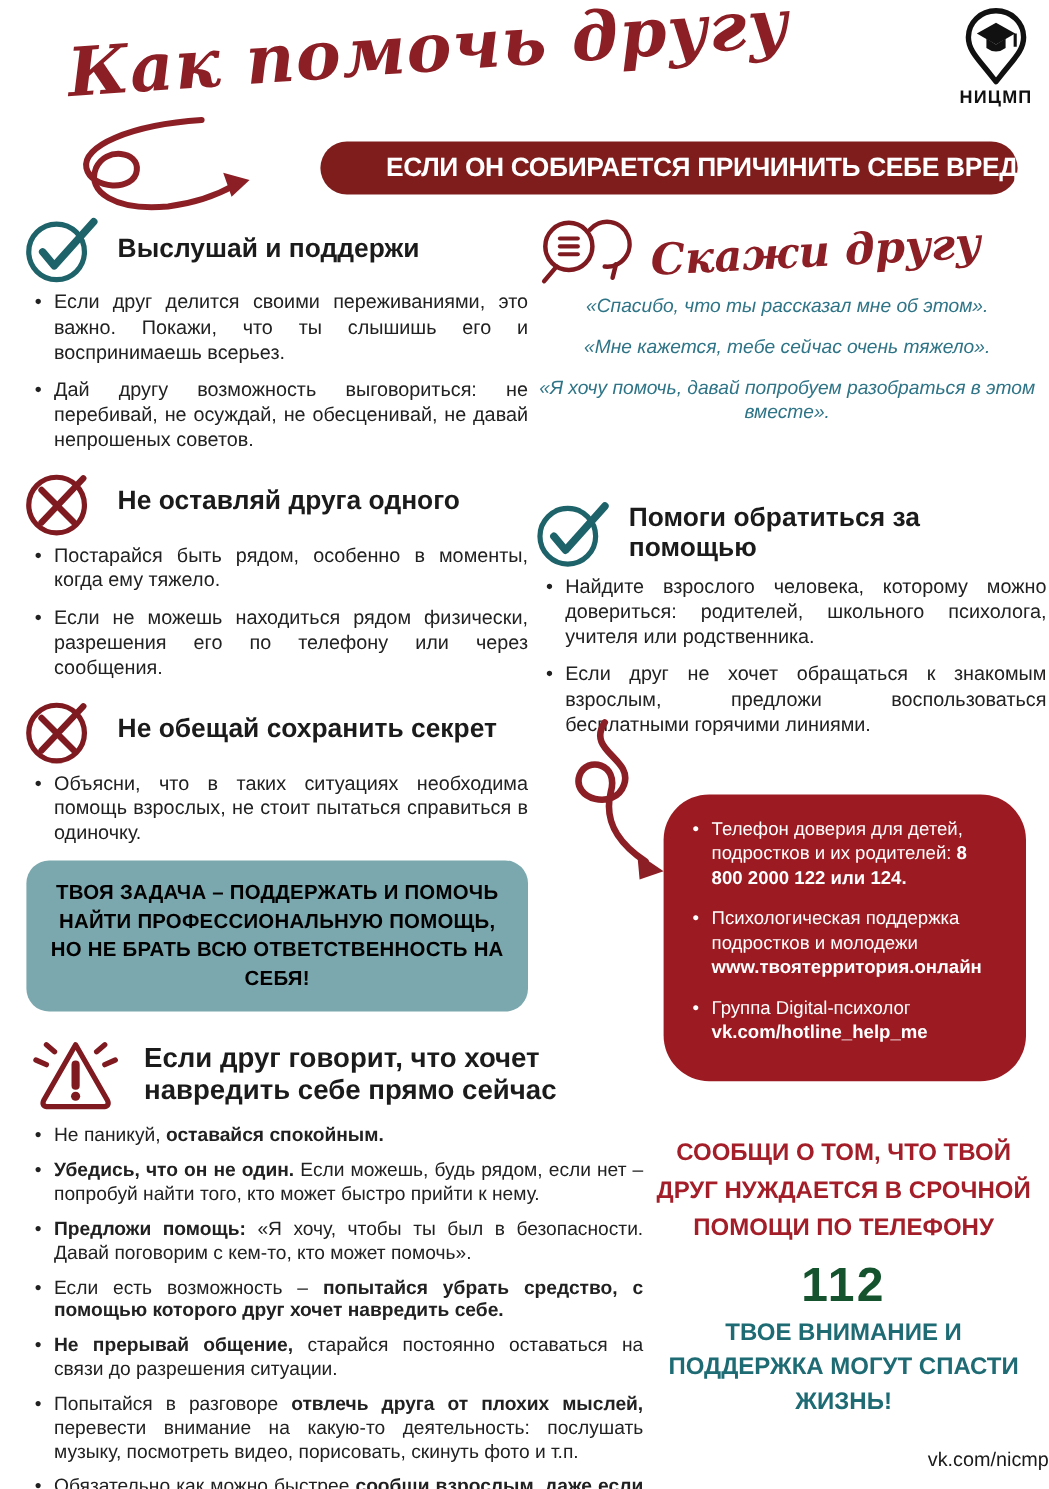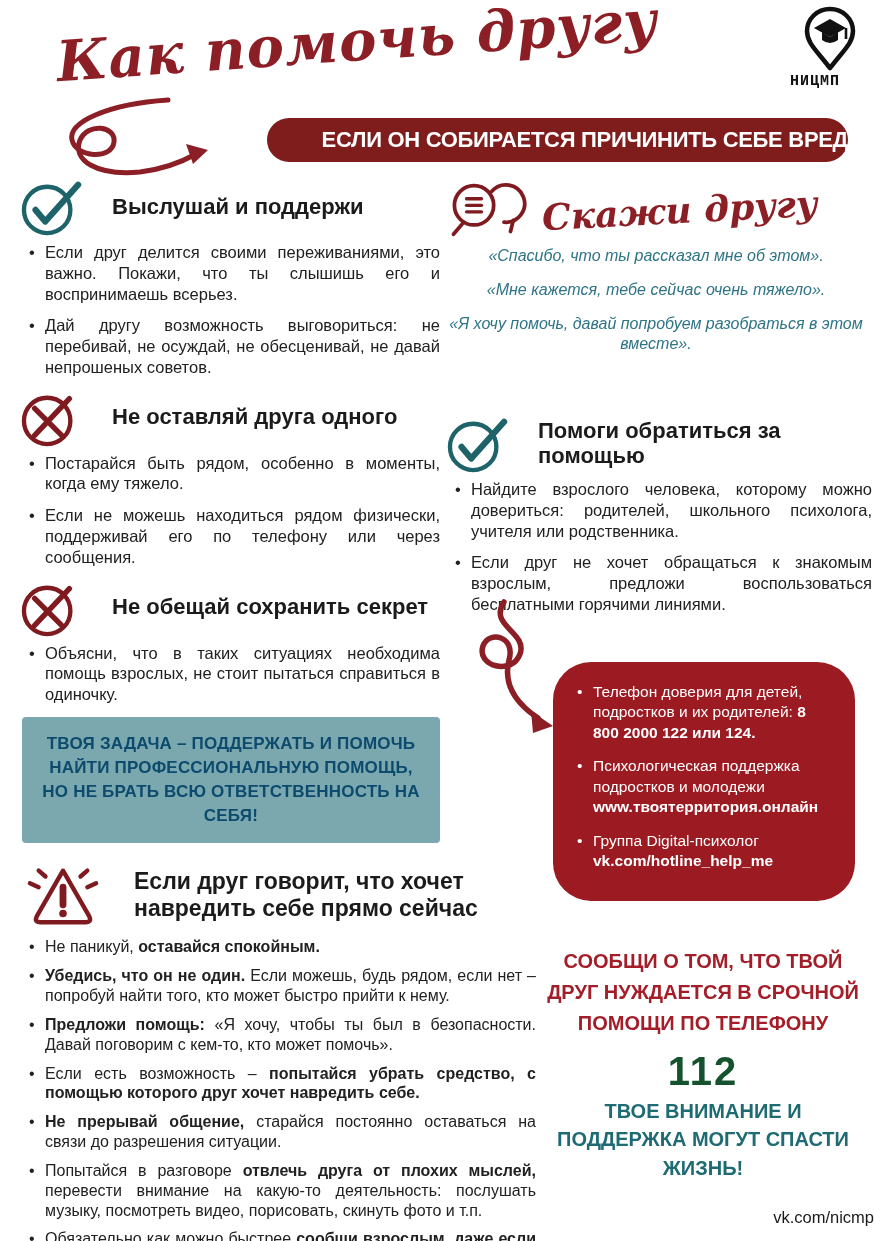--- a/index.html
+++ b/index.html
@@ -14,34 +14,34 @@
     font-family:"DejaVu Serif","Liberation Serif",serif;
     font-style:italic;font-weight:bold;font-size:56px;line-height:1;
     color:#8c1f26;transform:rotate(-4deg);letter-spacing:1px;white-space:nowrap;
   }
   .curl-svg{position:absolute;left:48px;top:96px;}
   .banner{
     position:absolute;left:267px;top:118px;width:581px;height:44px;
     background:#7f1d1d;border-radius:24px;color:#fff;font-weight:bold;
     font-size:22px;line-height:44px;text-align:right;letter-spacing:-0.3px;
   }
-  .logo{position:absolute;left:790px;top:6px;width:80px;text-align:left;font-family:Liberation Mono, monospace;}
+  .logo{position:absolute;left:790px;top:6px;width:80px;text-align:center;}
   .logo-label{font-size:15px;font-weight:bold;color:#111;letter-spacing:1px;margin-top:1px;}
   
   .col-left{position:absolute;left:20px;top:178px;width:420px;}
   .sec{margin-bottom:8px;}
-  .sec-head{display:flex;align-items:center;gap:28px;margin-bottom:6px;}
+  .sec-head{display:flex;align-items:center;gap:14px;margin-bottom:6px;}
   .sec-head h2{margin:0;font-size:22px;line-height:1.12;color:#1b1b1b;}
   .bullets{list-style:none;margin:0 0 10px 0;padding:0 0 0 8px;}
   .bullets li{position:relative;padding-left:17px;margin-bottom:11px;
     font-size:16.5px;line-height:1.26;text-align:justify;color:#212121;}
   .bullets li::before{content:"•";position:absolute;left:1px;top:0;color:#212121;}
   .task-box{
-    margin:12px 0 16px 2px;padding:15px 20px;background:#7ba8ae;border-radius:4px;
-    color:#0c4a6e;font-weight:bold;font-size:17px;line-height:1.42;
+    margin:12px 0 16px 2px;padding:15px 20px;background:#7ba8ae;border-radius:19px;
+    color:#000000;font-weight:bold;font-size:17px;line-height:1.42;
     text-align:center;letter-spacing:0.2px;
   }
   .urgent{width:516px;}
   .urgent .sec-head h2{font-size:23px;line-height:1.18;}
   .urgent .bullets li{font-size:16px;line-height:1.24;margin-bottom:9px;}
   
   .say{position:absolute;left:446px;top:178px;width:420px;}
   .say-head{display:flex;align-items:center;gap:10px;margin-bottom:4px;}
   .say-title{
     font-family:"DejaVu Serif","Liberation Serif",serif;font-style:italic;font-weight:bold;
@@ -111,21 +111,21 @@
   <div class="sec">
     <div class="sec-head">
       <svg width="64" height="58" viewBox="0 0 66 60">
         <circle cx="28" cy="33" r="24" fill="none" stroke="#7e1a20" stroke-width="4.5"></circle>
         <path d="M15 20 L43 48 M51 10 L15 48" fill="none" stroke="#7e1a20" stroke-width="5.5" stroke-linecap="round"></path>
       </svg>
       <h2><span>Не оставляй друга одного</span></h2>
     </div>
     <ul class="bullets">
         <li><span>Постарайся быть рядом, особенно в моменты, когда ему тяжело.</span></li>
-        <li><span>Если не можешь находиться рядом физически, поддерживай его по телефону или через сообщения.</span></li>
+        <li><span>Если не можешь находиться рядом физически, разрешения его по телефону или через сообщения.</span></li>
       </ul>
   </div>
 
   <div class="sec">
     <div class="sec-head">
       <svg width="64" height="58" viewBox="0 0 66 60">
         <circle cx="28" cy="33" r="24" fill="none" stroke="#7e1a20" stroke-width="4.5"></circle>
         <path d="M15 20 L43 48 M51 10 L15 48" fill="none" stroke="#7e1a20" stroke-width="5.5" stroke-linecap="round"></path>
       </svg>
       <h2><span>Не обещай сохранить секрет</span></h2>

